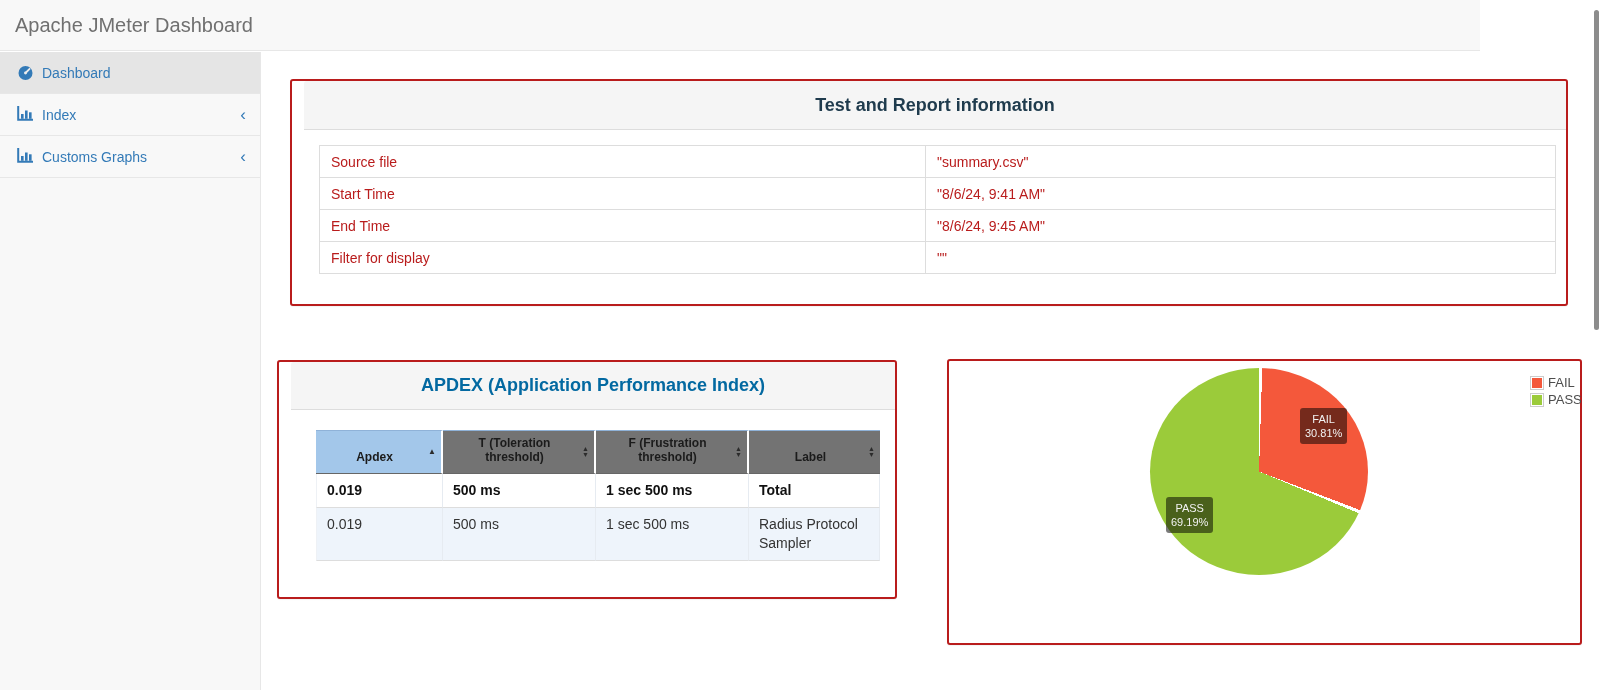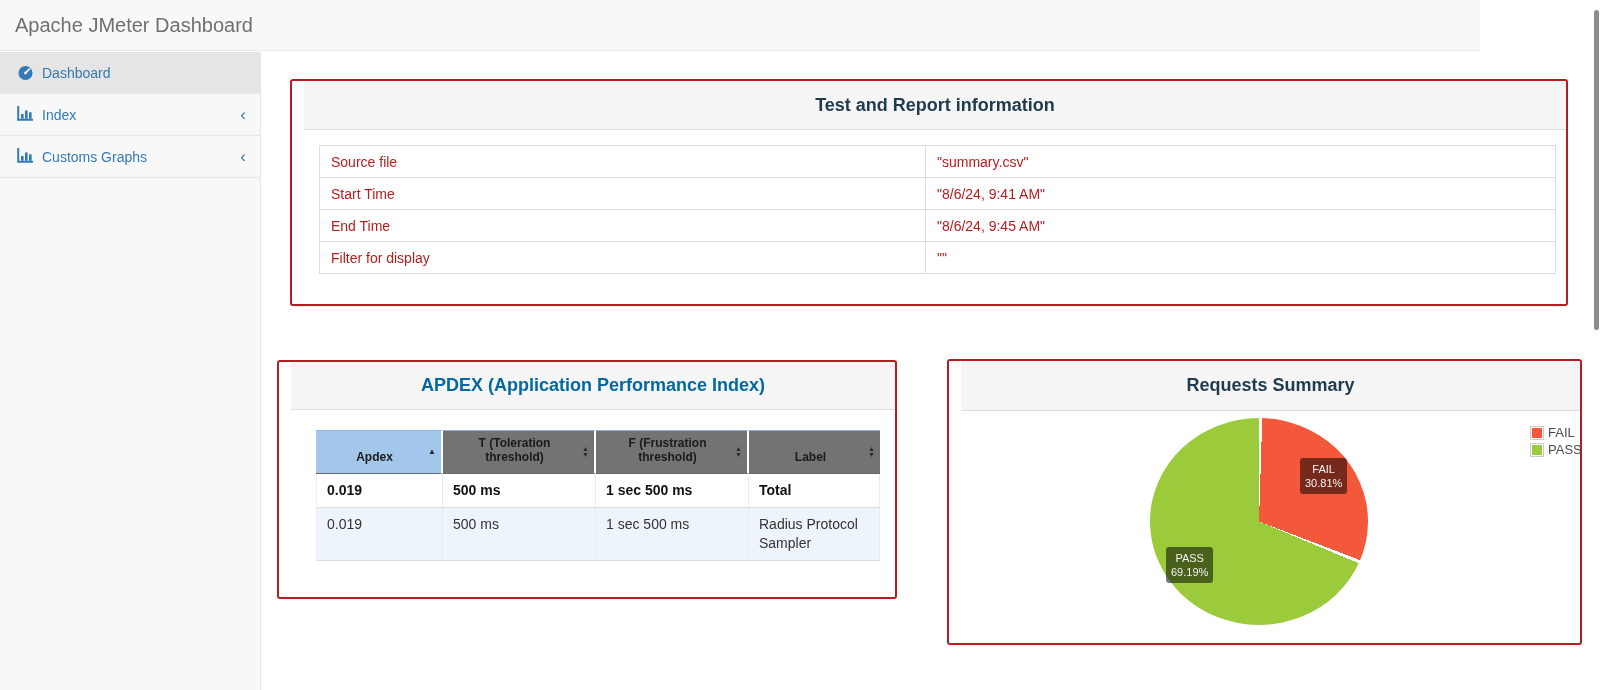--- a/index.html
+++ b/index.html
@@ -194,23 +194,20 @@
         <td>0.019</td>
         <td>500 ms</td>
         <td>1 sec 500 ms</td>
         <td>Radius Protocol Sampler</td>
       </tr>
     </tbody>
   </table>
 </div>
 
 <div class="panel" id="requests-panel">
-  <div class="panel-heading">
-    <div class="panel-title">Requests Summary</div>
-  </div>
   <div class="chart-area">
     <div class="pie" style="background: conic-gradient(rgb(255, 255, 255) 0deg, rgb(255, 255, 255) 1.8deg, rgb(244, 88, 59) 1.8deg, rgb(244, 88, 59) 110.916deg, rgb(255, 255, 255) 110.916deg, rgb(255, 255, 255) 112.716deg, rgb(155, 203, 58) 112.716deg, rgb(155, 203, 58) 360deg);"></div>
     <div class="pie-label" id="fail-label">
       <div>FAIL</div>
       <div>30.81%</div>
     </div>
     <div class="pie-label" id="pass-label">
       <div>PASS</div>
       <div>69.19%</div>
     </div>

